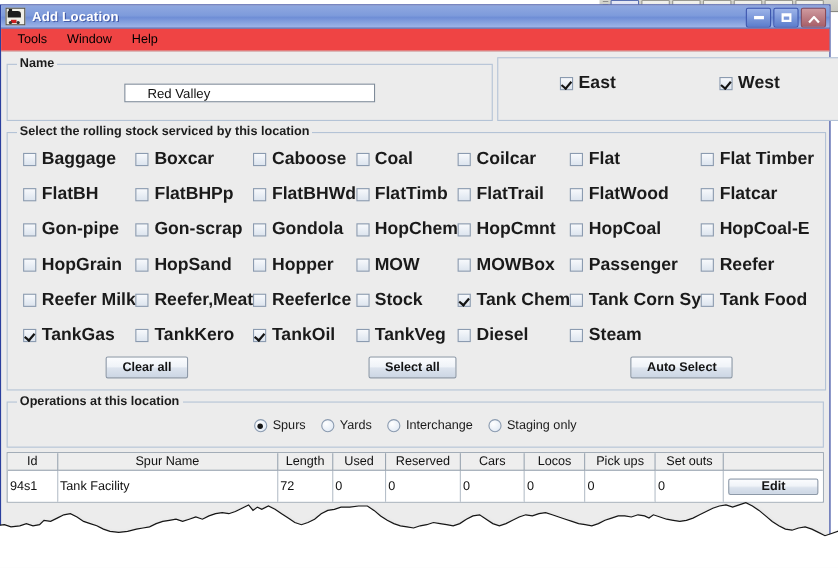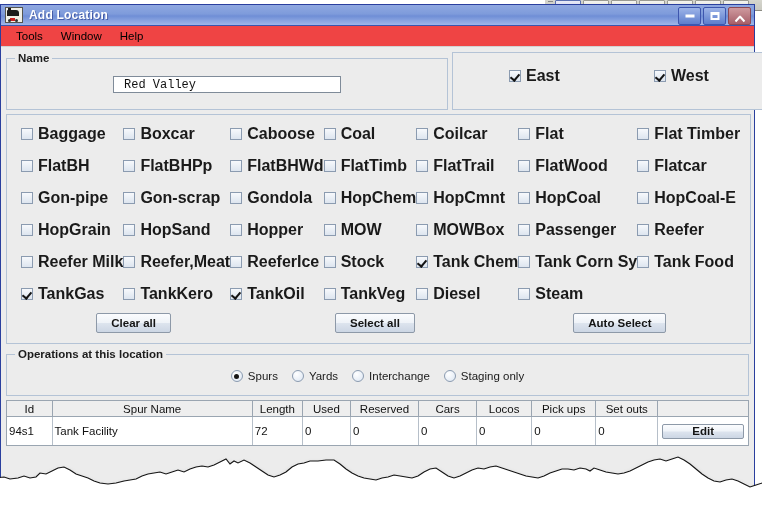--- a/index.html
+++ b/index.html
@@ -115,23 +115,23 @@
     padding: 0 3px; margin-left: 2px;
   }
 
   .row-2col { display: flex; gap: 4px; }
   .row-2col > .col-name { flex: 0 0 428px; }
   .row-2col > .col-dir  { flex: 1 1 auto; }
 
   .name-inner { display:flex; justify-content:center; padding: 8px 0 10px 0; }
   #name-input {
     width: 228px; height: 17px;
-    font-family: Liberation Mono, monospace;
+    font-family: Liberation Sans, sans-serif;
     font-size: 12px;
-    padding: 0 10px;
+    padding: 0 20px;
     border: 1px solid #7f8b99;
     background: #ffffff;
     box-sizing: border-box;
     color: #111;
   }
 
   .dir-inner { display:flex; padding: 10px 0 11px 0; }
   .dir-inner .cb-wrap { width: 145px; display:flex; justify-content:flex-start; }
   .dir-inner .cb-wrap:first-child { padding-left: 50px; }
 
@@ -314,20 +314,21 @@
             <span class="cbx">
               <span class="box checked"></span>
               <span class="lbl">West</span>
             </span>
           </div>
         </div>
       </fieldset>
     </div>
 
     <fieldset class="grp">
+      <legend>Select the rolling stock serviced by this location</legend>
       <div id="rs-grid">
           <div><span class="cbx">
               <span class="box"></span>
               <span class="lbl">Baggage</span>
             </span></div>
           <div><span class="cbx">
               <span class="box"></span>
               <span class="lbl">Boxcar</span>
             </span></div>
           <div><span class="cbx">

